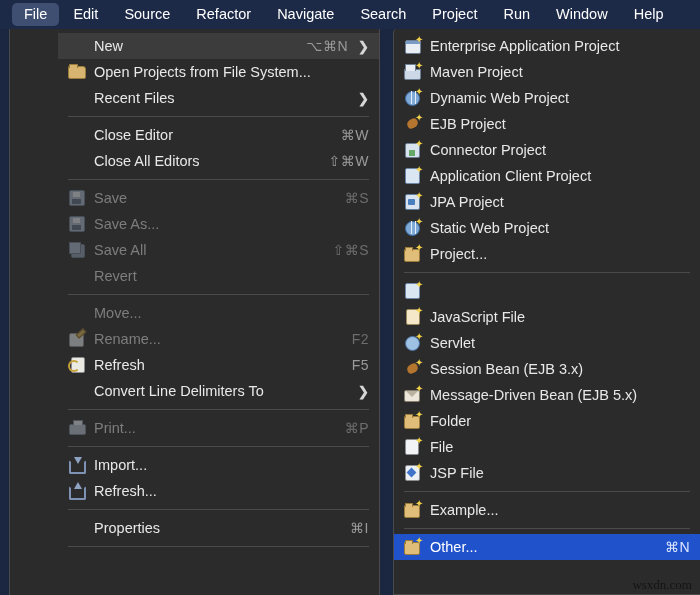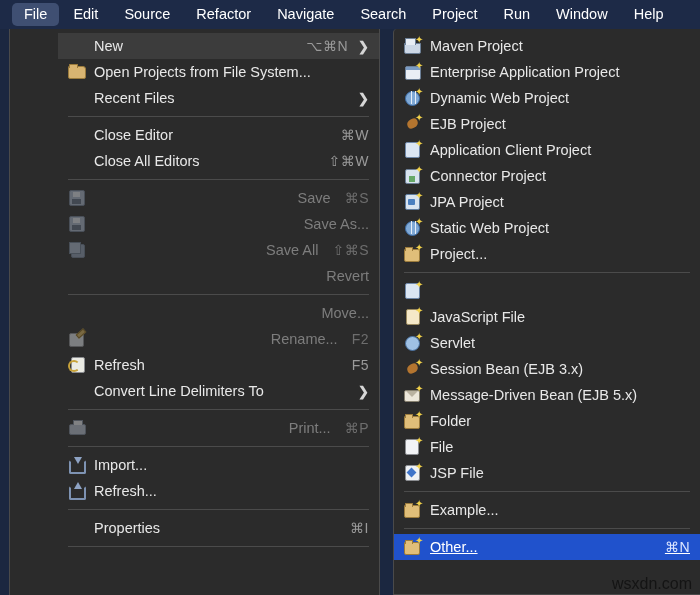--- a/index.html
+++ b/index.html
@@ -81,25 +81,23 @@
     color: #e8e8e8;
     font-size: 14.5px;
     white-space: nowrap;
   }
   .menu-row.hovered {
     background: #3c3c3c;
   }
   .menu-row.selected {
     background: #2052cc;
     color: #ffffff;
-    text-decoration: underline;
   }
   .menu-row.disabled {
     color: #7d7d7d;
-    text-align: right;
   }
   .menu-row.disabled .icon-box { opacity: .45; }
 
   .icon-box {
     width: 18px;
     height: 18px;
     margin-right: 8px;
     flex: 0 0 18px;
     position: relative;
   }
@@ -426,22 +424,22 @@
     text-align: center;
   }
   .sparkle::before { content: "\2726"; }
 
   
   #watermark {
     position: absolute;
     right: 8px;
     bottom: 2px;
     color: #111111;
-    font-size: 16px;
-    font-family: Liberation Sans, sans-serif;
+    font-size: 13px;
+    font-family: Liberation Serif, serif;
     z-index: 20;
     opacity: .88;
     pointer-events: none;
   }
 </style>
 </head>
 <body>
 
 <div id="menubar">
     <div class="menubar-item active">File</div>
@@ -563,59 +561,59 @@
         <span class="row-accel">⌘I</span>
       </li>
       <li class="separator"></li>
     </ul>
 </div>
 
 <div class="menu-panel" id="new-submenu">
   <ul class="menu-list" id="new-submenu-list">
       <li class="menu-row">
         <span class="icon-box">
+          <span class="ic window"></span>
+          <span class="sparkle"></span>
+        </span>
+        <span class="row-label">Enterprise Application Project</span>
+      </li>
+      <li class="menu-row">
+        <span class="icon-box">
           <span class="ic mavenstack"></span>
           <span class="sparkle"></span>
         </span>
         <span class="row-label">Maven Project</span>
       </li>
       <li class="menu-row">
         <span class="icon-box">
-          <span class="ic window"></span>
-          <span class="sparkle"></span>
-        </span>
-        <span class="row-label">Enterprise Application Project</span>
-      </li>
-      <li class="menu-row">
-        <span class="icon-box">
           <span class="ic globe"></span>
           <span class="sparkle"></span>
         </span>
         <span class="row-label">Dynamic Web Project</span>
       </li>
       <li class="menu-row">
         <span class="icon-box">
           <span class="ic bean"></span>
           <span class="sparkle"></span>
         </span>
         <span class="row-label">EJB Project</span>
       </li>
       <li class="menu-row">
         <span class="icon-box">
+          <span class="ic plug"></span>
+          <span class="sparkle"></span>
+        </span>
+        <span class="row-label">Connector Project</span>
+      </li>
+      <li class="menu-row">
+        <span class="icon-box">
           <span class="ic letter"></span>
           <span class="sparkle"></span>
         </span>
         <span class="row-label">Application Client Project</span>
-      </li>
-      <li class="menu-row">
-        <span class="icon-box">
-          <span class="ic plug"></span>
-          <span class="sparkle"></span>
-        </span>
-        <span class="row-label">Connector Project</span>
       </li>
       <li class="menu-row">
         <span class="icon-box">
           <span class="ic jpa"></span>
           <span class="sparkle"></span>
         </span>
         <span class="row-label">JPA Project</span>
       </li>
       <li class="menu-row">
         <span class="icon-box">

